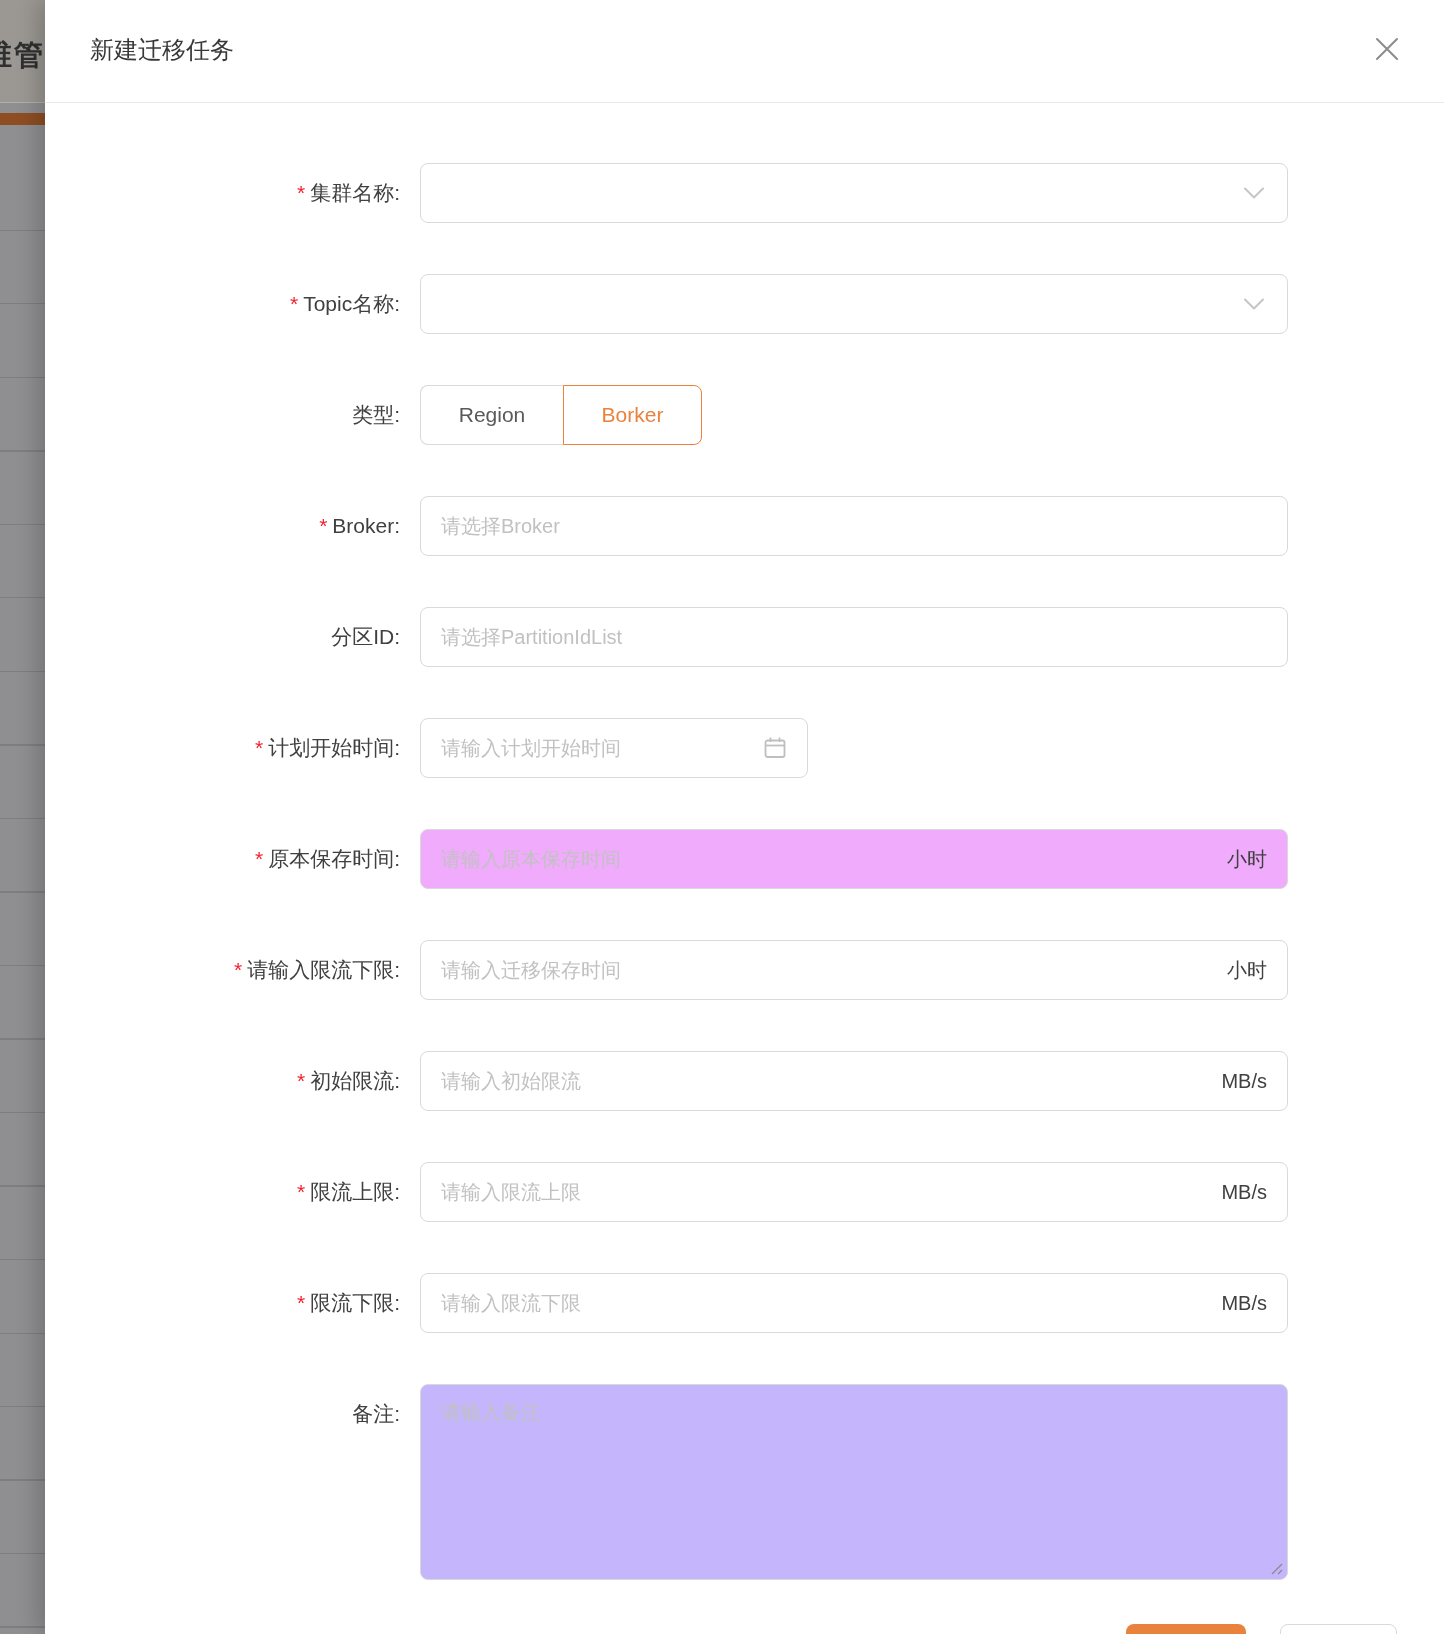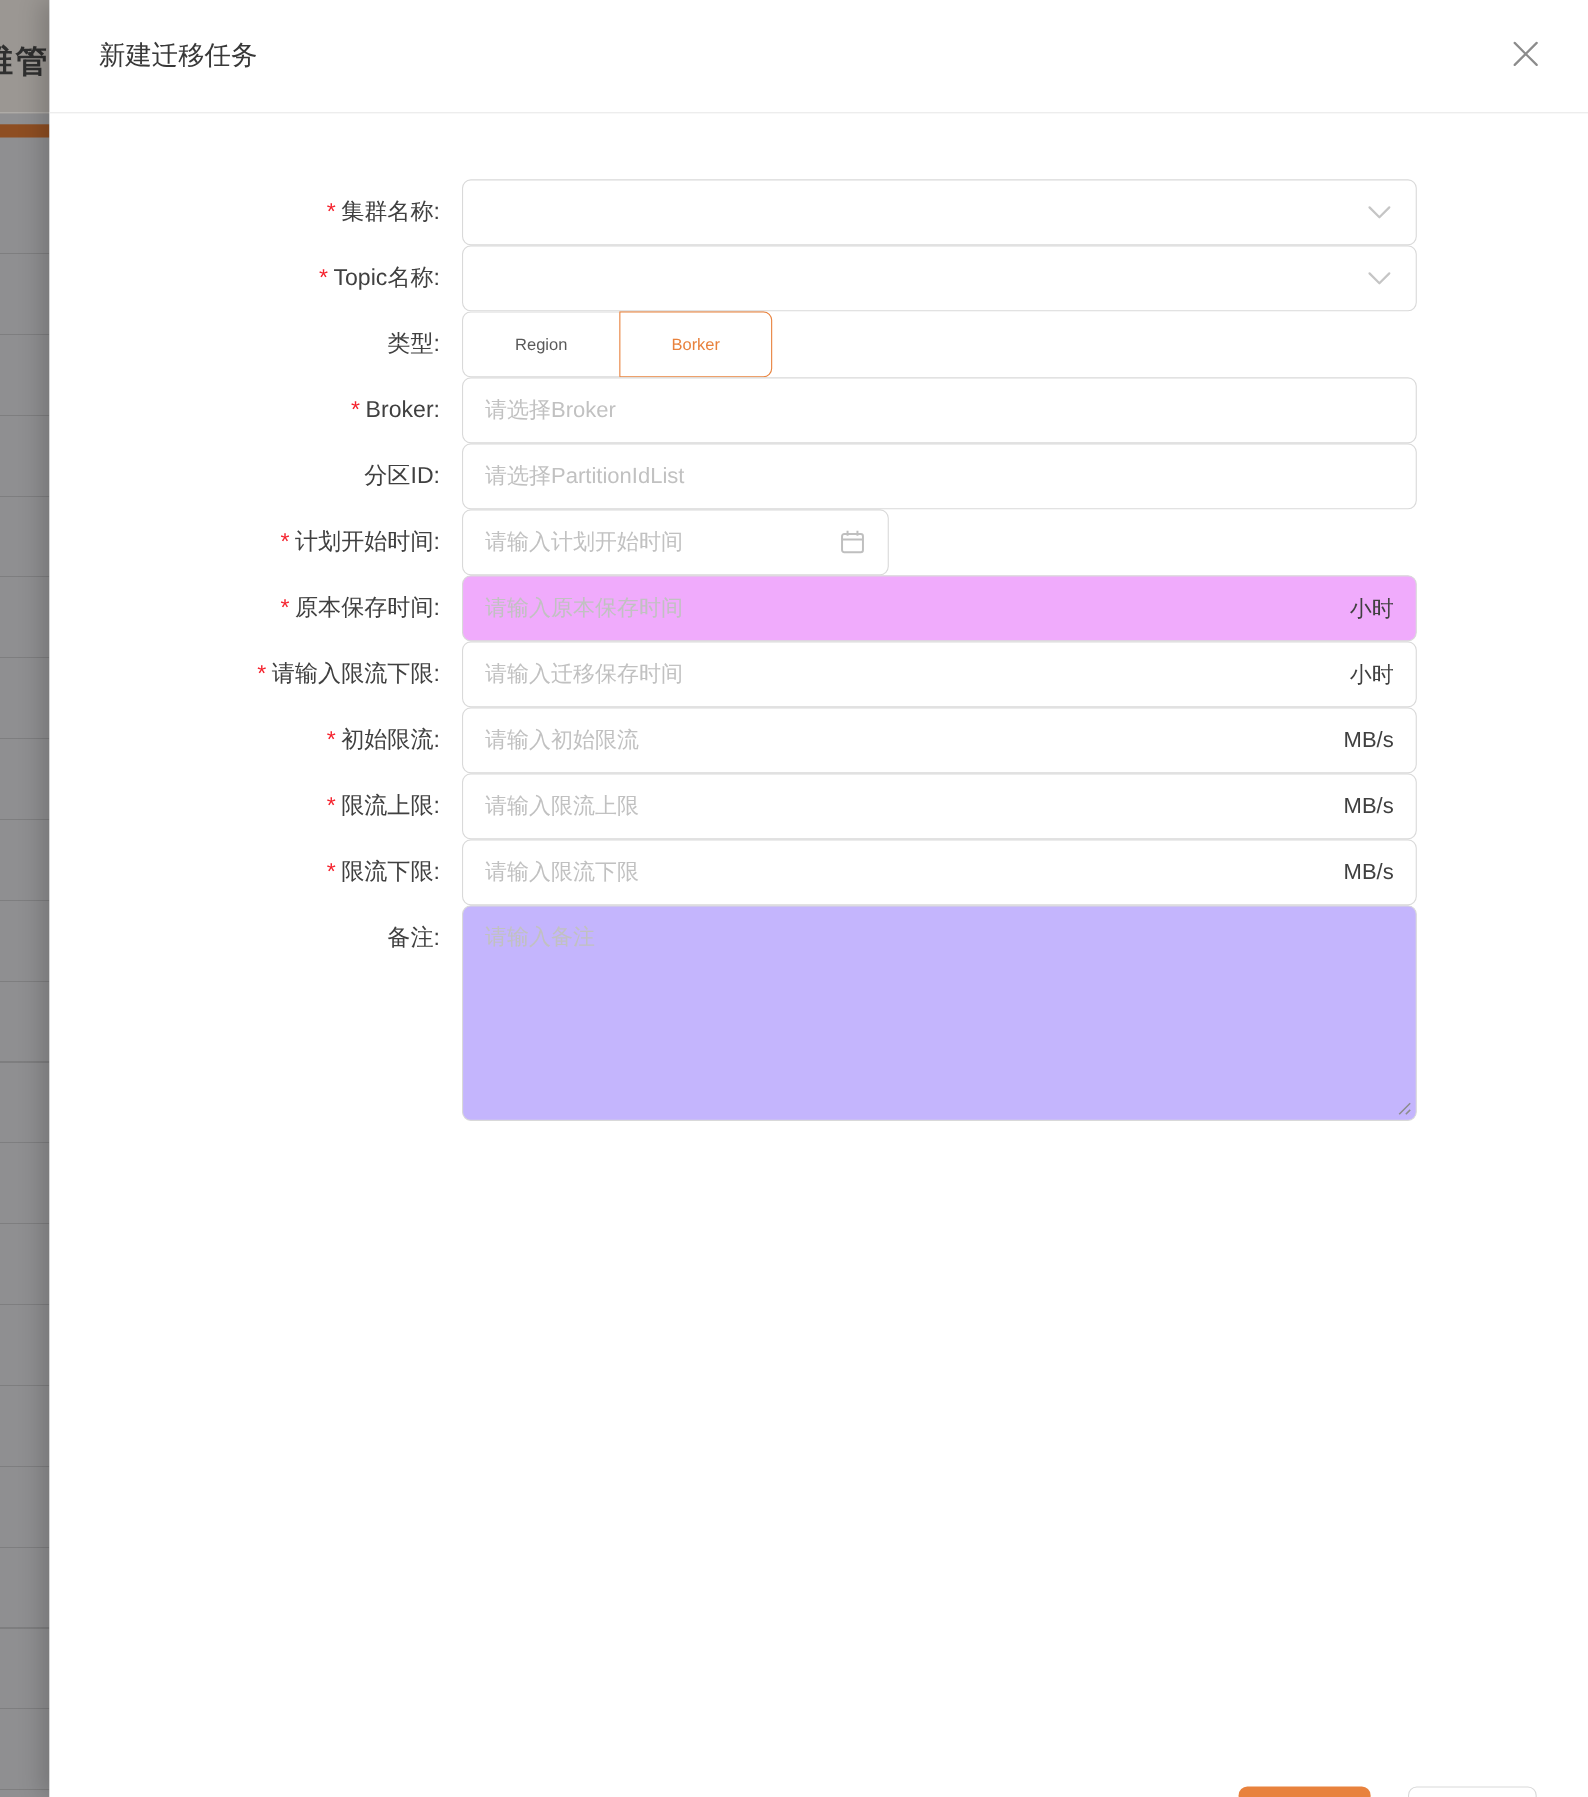--- a/index.html
+++ b/index.html
@@ -24,41 +24,41 @@
   .modal { position:absolute; left:45px; top:0; width:1399px; height:1634px;
     background:#fff; box-shadow:-8px 0 20px rgba(0,0,0,0.18); }
   .modal-header { position:relative; height:103px; border-bottom:1px solid #e9e9e9; }
   .modal-title { position:absolute; left:45px; top:34px; font-size:24px;
     font-weight:500; color:#383838;text-align:center; }
   .close-btn { position:absolute; right:44px; top:36px; width:26px; height:26px;
     cursor:pointer; background:none; border:none; }
 
   
   .form { padding-top:60px; }
-  .row { display:flex; align-items:flex-start; }
+  .row { display:flex; align-items:flex-start; margin-bottom:51px; }
   .flabel { width:375px; padding-right:20px; text-align:right; font-size:21px;
     color:#404040; line-height:60px; white-space:nowrap; }
   .req { color:#f5222d; margin-right:5px; font-size:21px; }
 
   .ctrl { position:relative; display:flex; align-items:center; width:868px;
     height:60px; border:1px solid #d9d9d9; border-radius:8px; background:#fff;
     padding:0 20px;justify-content:center; }
   .ctrl input { border:none; outline:none; background:transparent; width:100%;
     font-size:20px; color:#404040; font-family:inherit; }
   .ctrl input::placeholder { color:#c1c1c1; }
   .ctrl-date { width:388px; }
   .ctrl-disabled { background:#f0abfc; }
   .suffix { flex-shrink:0; margin-left:14px; font-size:20px; color:#404040; }
   .chevron { position:absolute; right:22px; top:50%; transform:translateY(-50%);
     display:flex; }
   .cal-icon { flex-shrink:0; margin-left:10px; display:flex; }
 
   
   .radio-group { display:flex; height:60px; }
-  .radio-seg { height:60px; background:#fff; font-size:15px; cursor:pointer;
+  .radio-seg { height:60px; background:#fff; font-size:21px; cursor:pointer;
     display:flex; align-items:center; justify-content:center; font-family:inherit; }
   .radio-seg.unselected { width:143px; border:1px solid #d9d9d9; border-right:none;
     border-radius:8px 0 0 8px; color:#595959; }
   .radio-seg.selected { width:139px; border:1px solid #e8823d;
     border-radius:0 8px 8px 0; color:#e8823d; }
 
   
   .ta-wrap { position:relative; width:868px; height:196px; border:1px solid #d9d9d9;
     border-radius:8px; background:#c4b5fd; }
   .ta-wrap textarea { width:100%; height:100%; border:none; outline:none;

